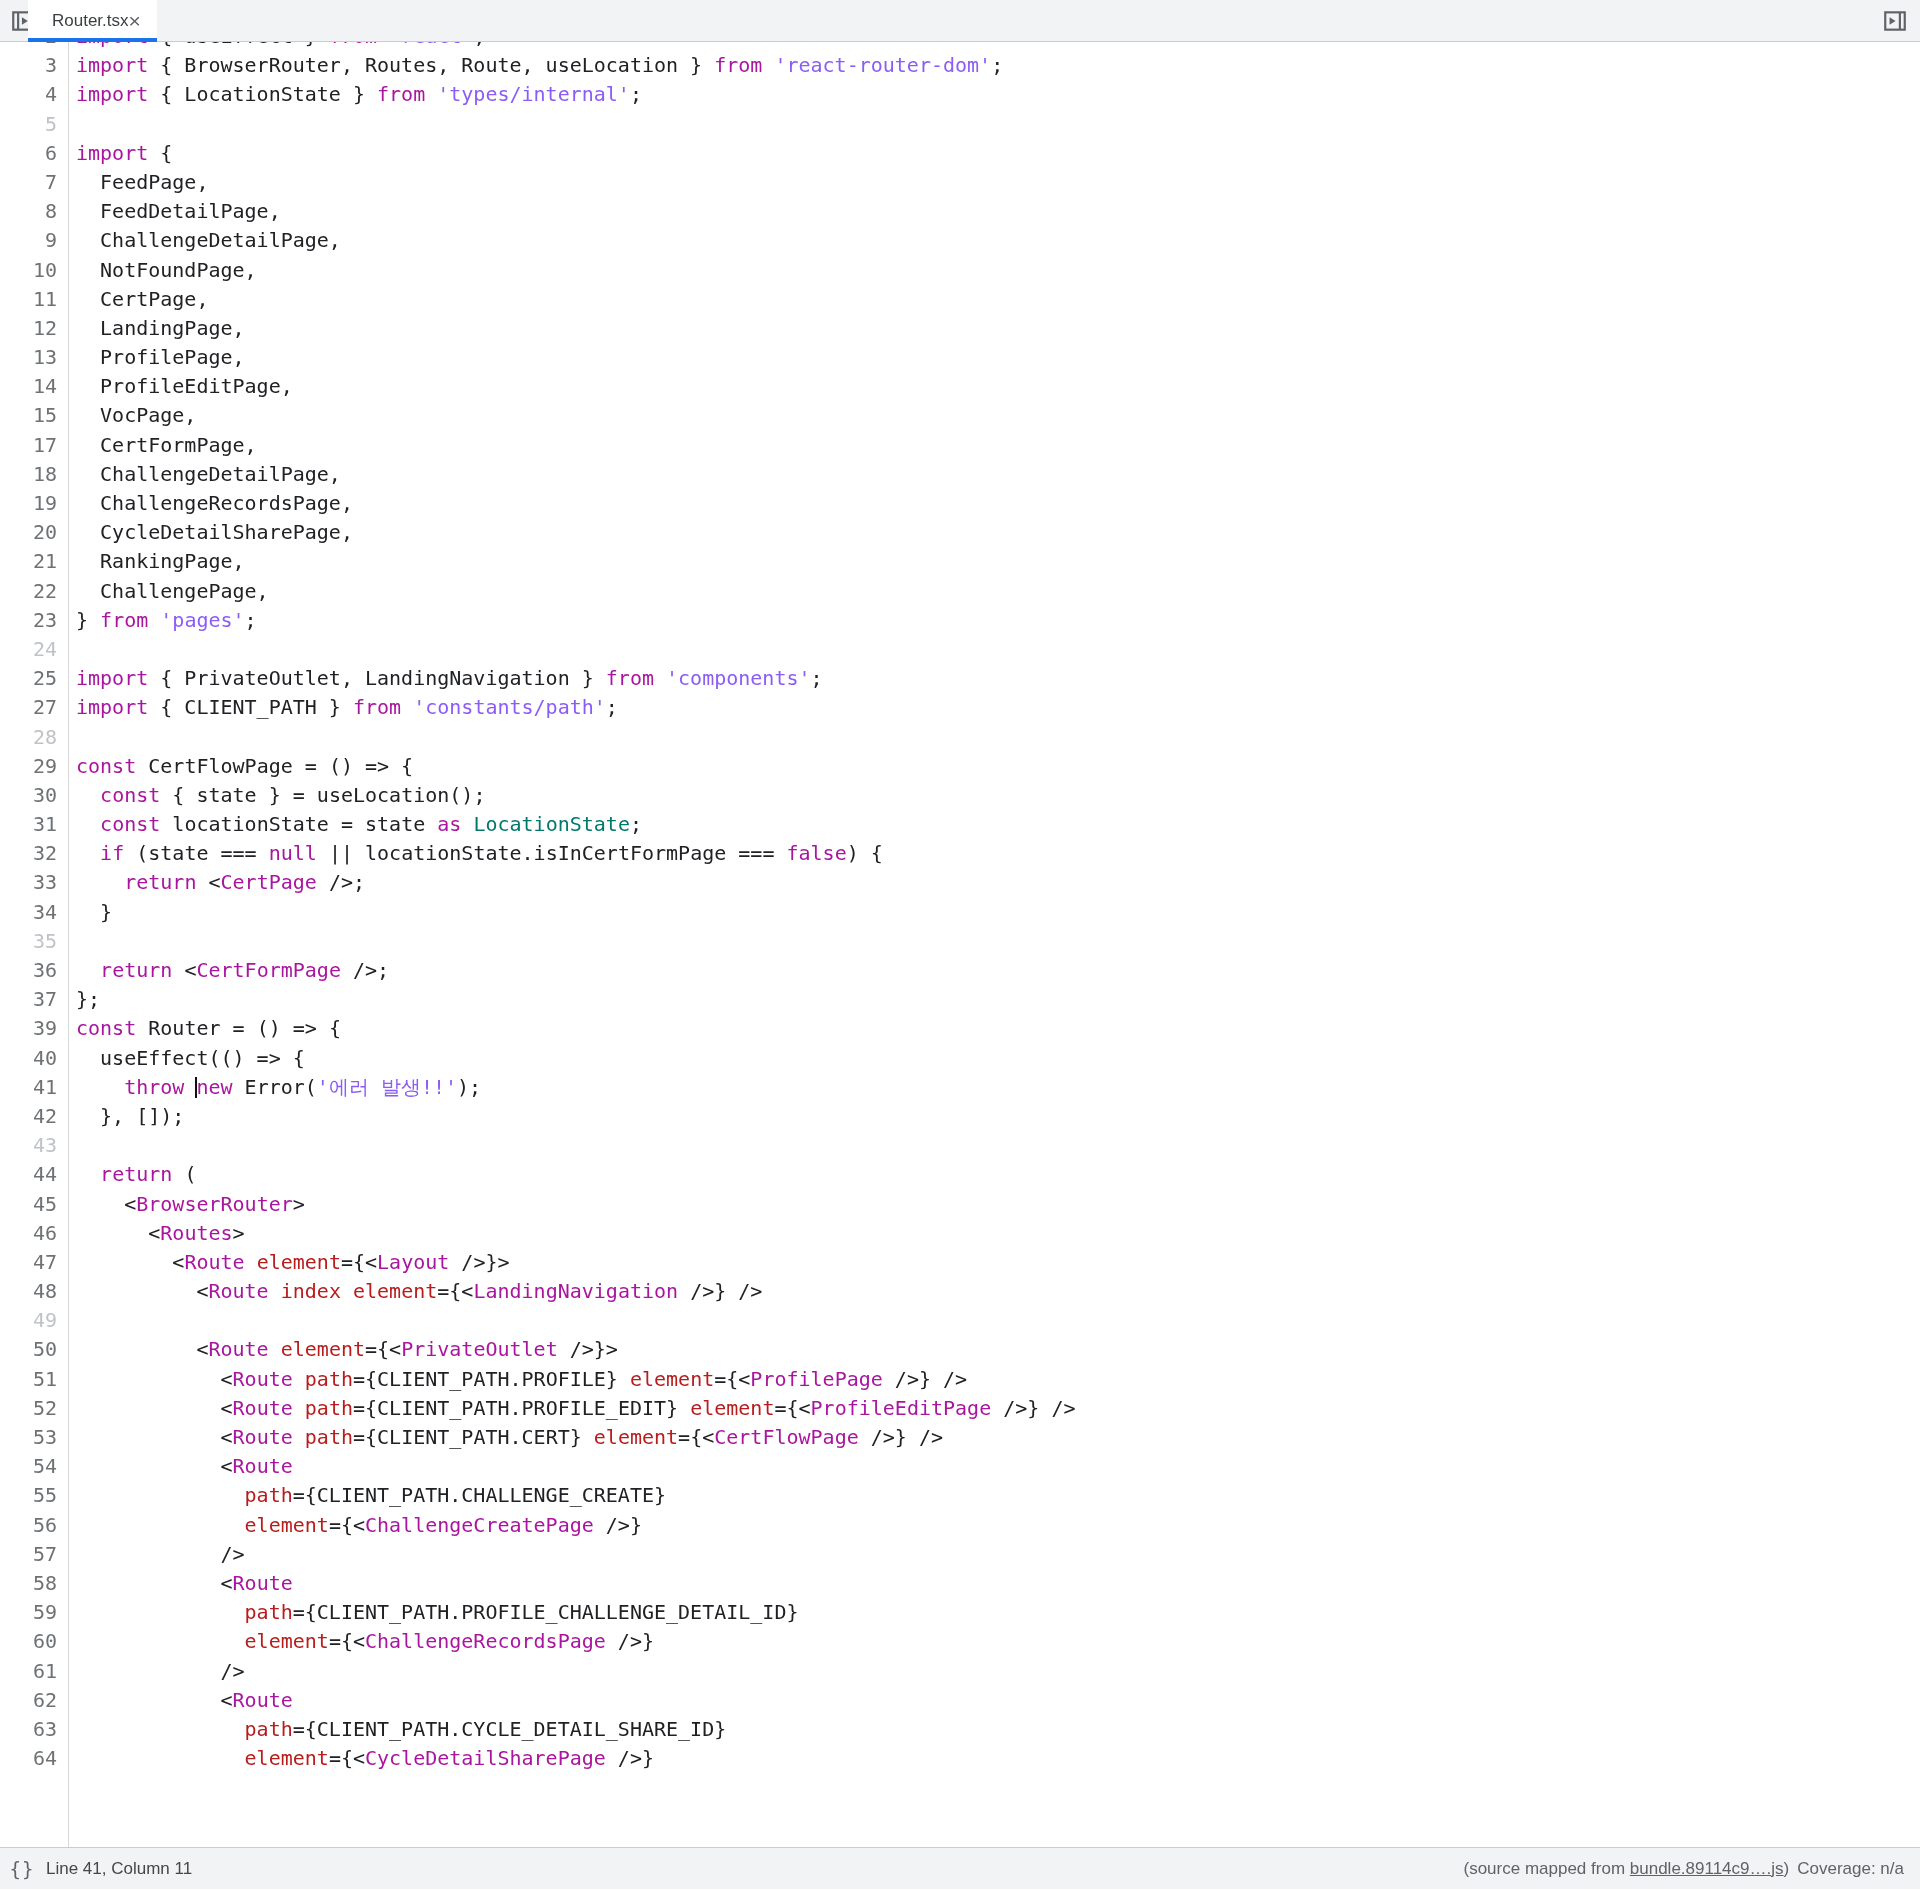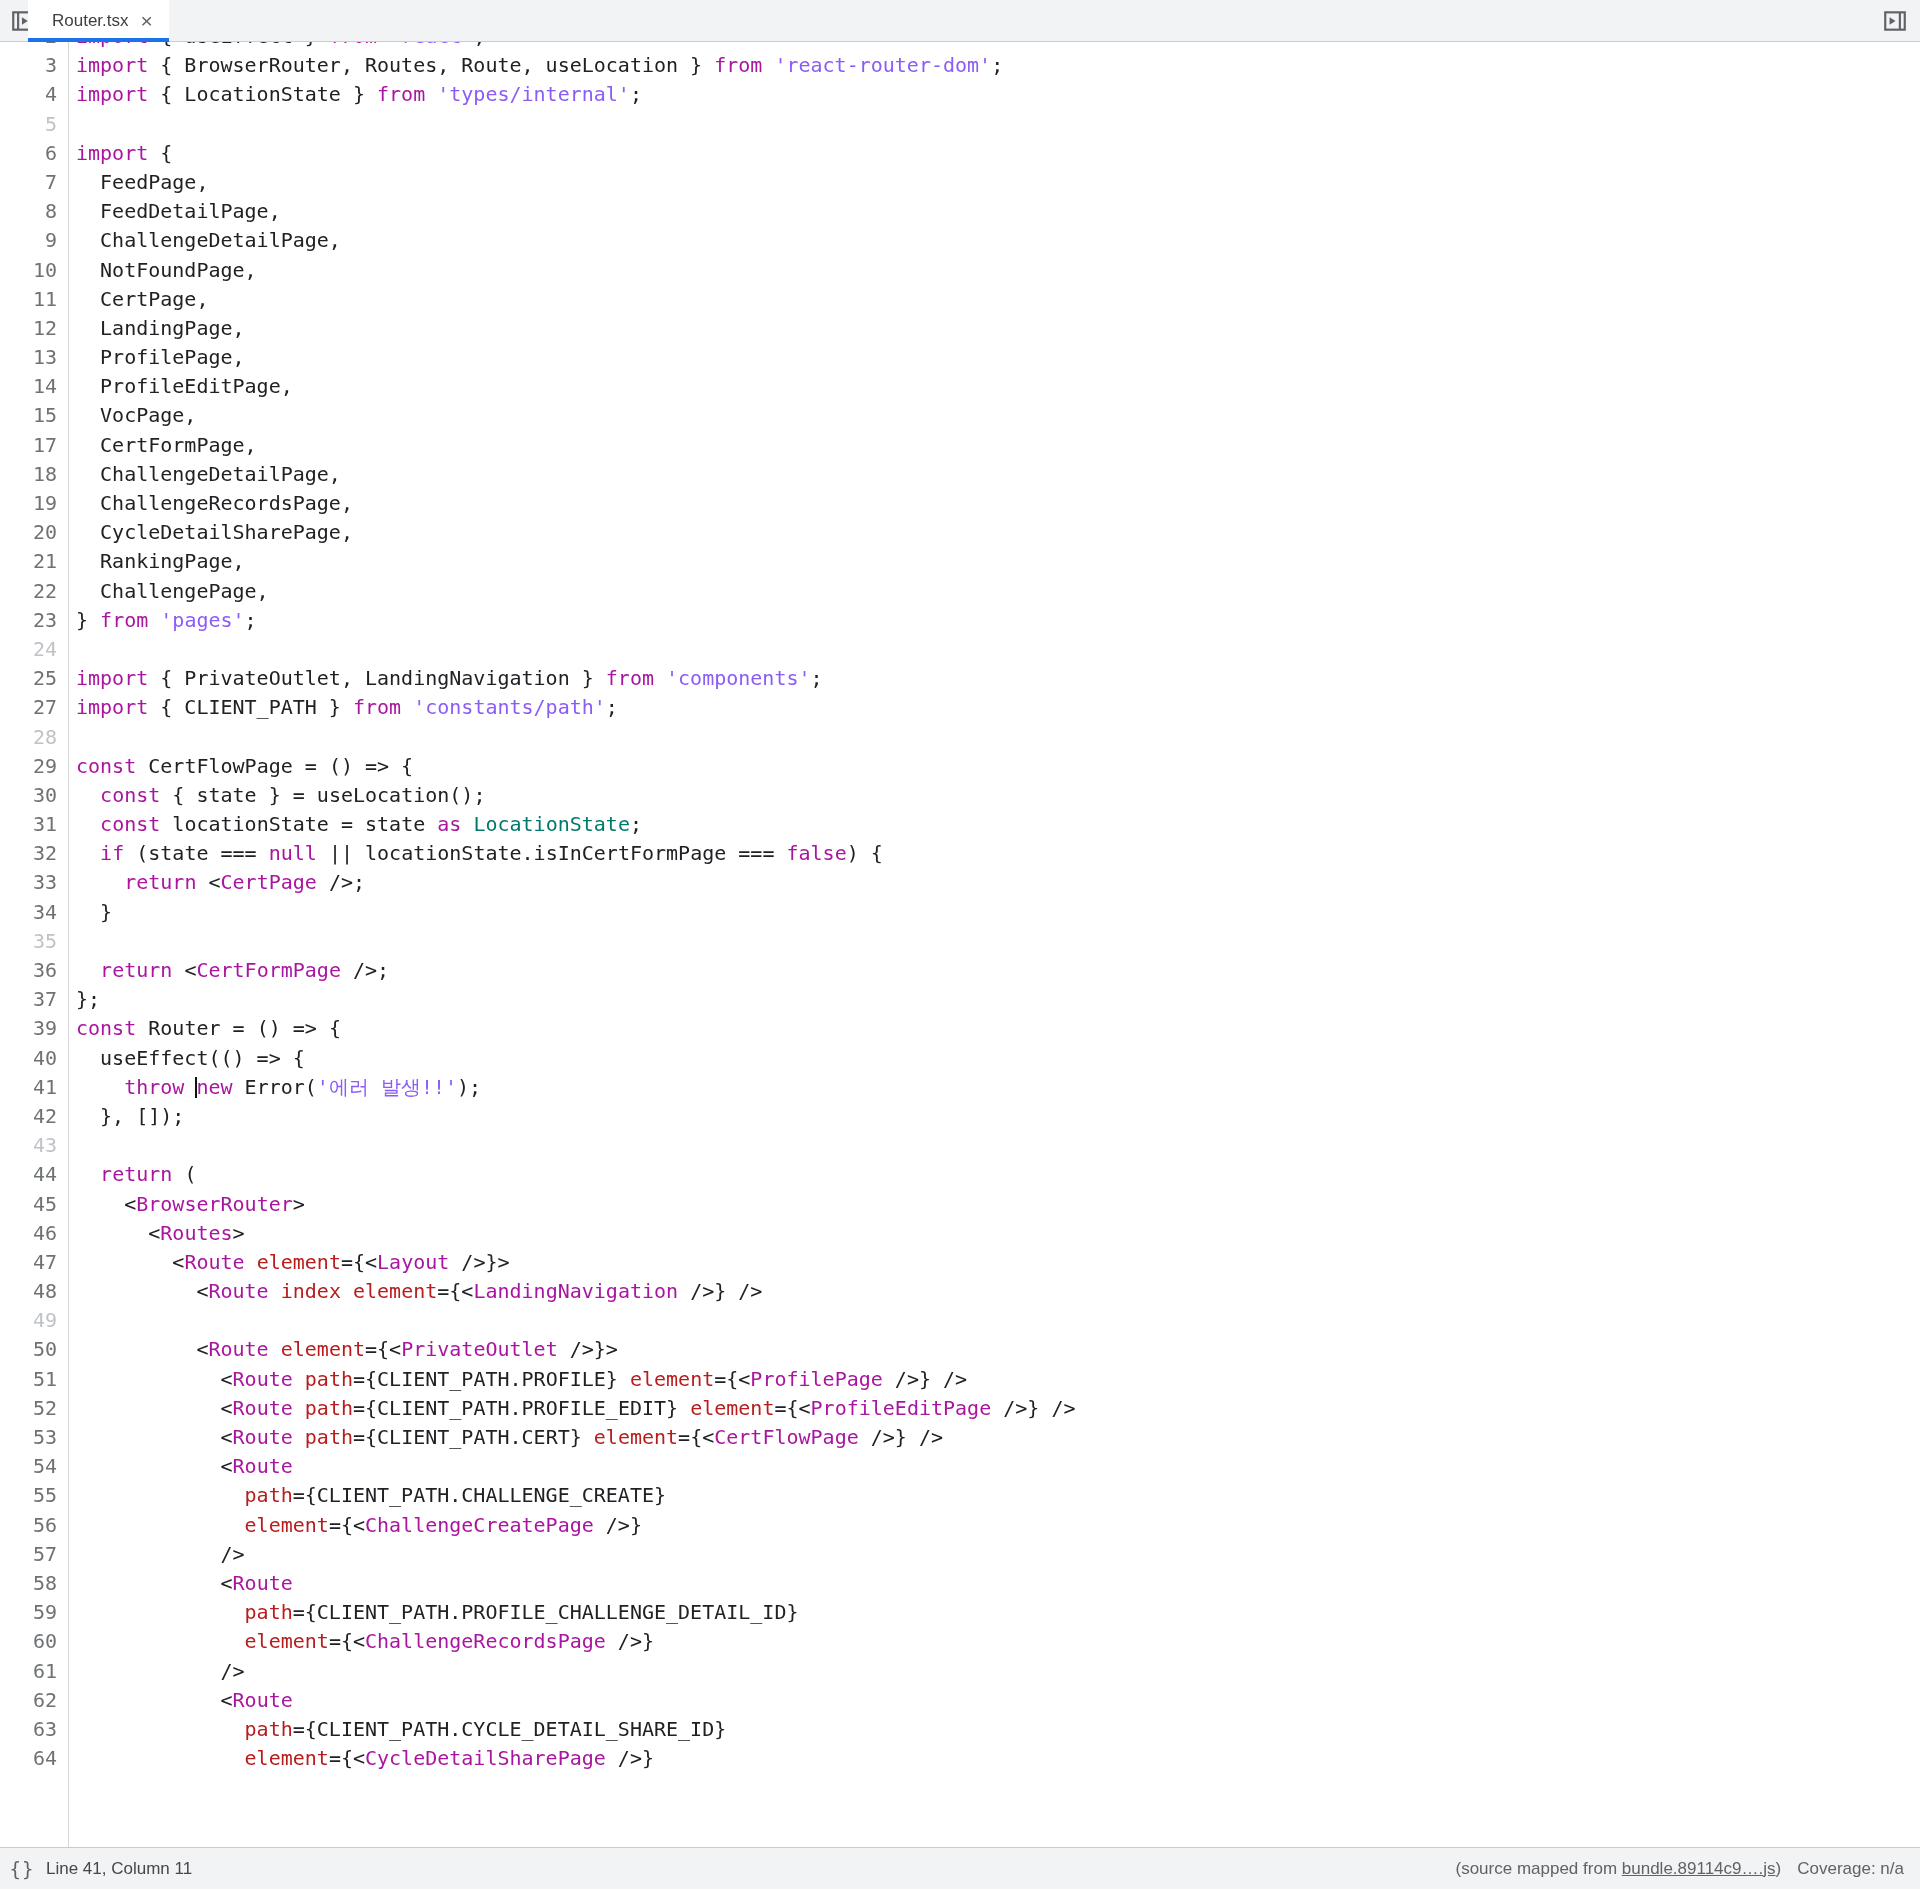--- a/index.html
+++ b/index.html
@@ -6,21 +6,21 @@
   html,body { width:1920px; height:1890px; overflow:hidden; background:#fff;
               font-family:"Liberation Sans", sans-serif; }
 
   
   .tabbar { position:relative; height:42px; background:#f1f3f4;
             border-bottom:1px solid #c9ccd1; display:flex; align-items:center; }
   .panel-toggle { width:30px; height:30px; margin-left:8px; display:flex;
                   align-items:center; justify-content:center; cursor:pointer; flex:0 0 auto; }
   .panel-toggle svg { display:block; }
   .tab { position:relative; height:41px; margin-left:-10px; padding:0 16px 0 24px;
-         background:#ffffff; display:flex; align-items:center; gap:12px; cursor:pointer; }
+         background:#ffffff; display:flex; align-items:center; cursor:pointer; }
   .tab-label { font-size:17px; color:#3c4043; }
   .tab-close { font-size:21px; color:#5f6368; line-height:1; cursor:pointer; }
   .tab-underline { position:absolute; left:0; right:0; bottom:-1px; height:4px; background:#1a73e8; }
   .tabbar-spacer { flex:1 1 auto; }
   .panel-toggle.right { margin-right:10px; }
 
   
   .editor { position:relative; height:1805px; background:#ffffff; overflow:hidden; }
   .gutter-border { position:absolute; left:68px; top:0; bottom:0; width:1px; background:#d7d7d7; }
   .code-scroller { position:relative; }
@@ -42,21 +42,21 @@
 
   
   .statusbar { height:42px; background:#f1f3f4; border-top:1px solid #c9ccd1;
                display:flex; align-items:center; justify-content:space-between;
                color:#5f6368; font-size:17px; }
   .status-left { display:flex; align-items:center; }
   .format-btn { width:44px; height:42px; display:flex; align-items:center; justify-content:center;
                 font-family:"DejaVu Sans Mono", monospace; font-size:19px; color:#5f6368;
                 letter-spacing:1px; cursor:pointer; }
   .cursor-pos { color:#474747; margin-left:2px; }
-  .status-right { display:flex; align-items:center; gap:16px; padding-right:16px; }
+  .status-right { display:flex; align-items:center; gap:8px; padding-right:16px; }
   .srcmap-link { text-decoration:underline; cursor:pointer; color:#5f6368; }
 </style>
 </head>
 <body>
 
 <div class="tabbar">
   <div class="panel-toggle">
     <svg width="26" height="26" viewBox="0 0 24 24">
       <rect x="3" y="4" width="18" height="16" fill="none" stroke="#5f6368" stroke-width="2"></rect>
       <line x1="7.5" y1="4" x2="7.5" y2="20" stroke="#5f6368" stroke-width="2"></line>

